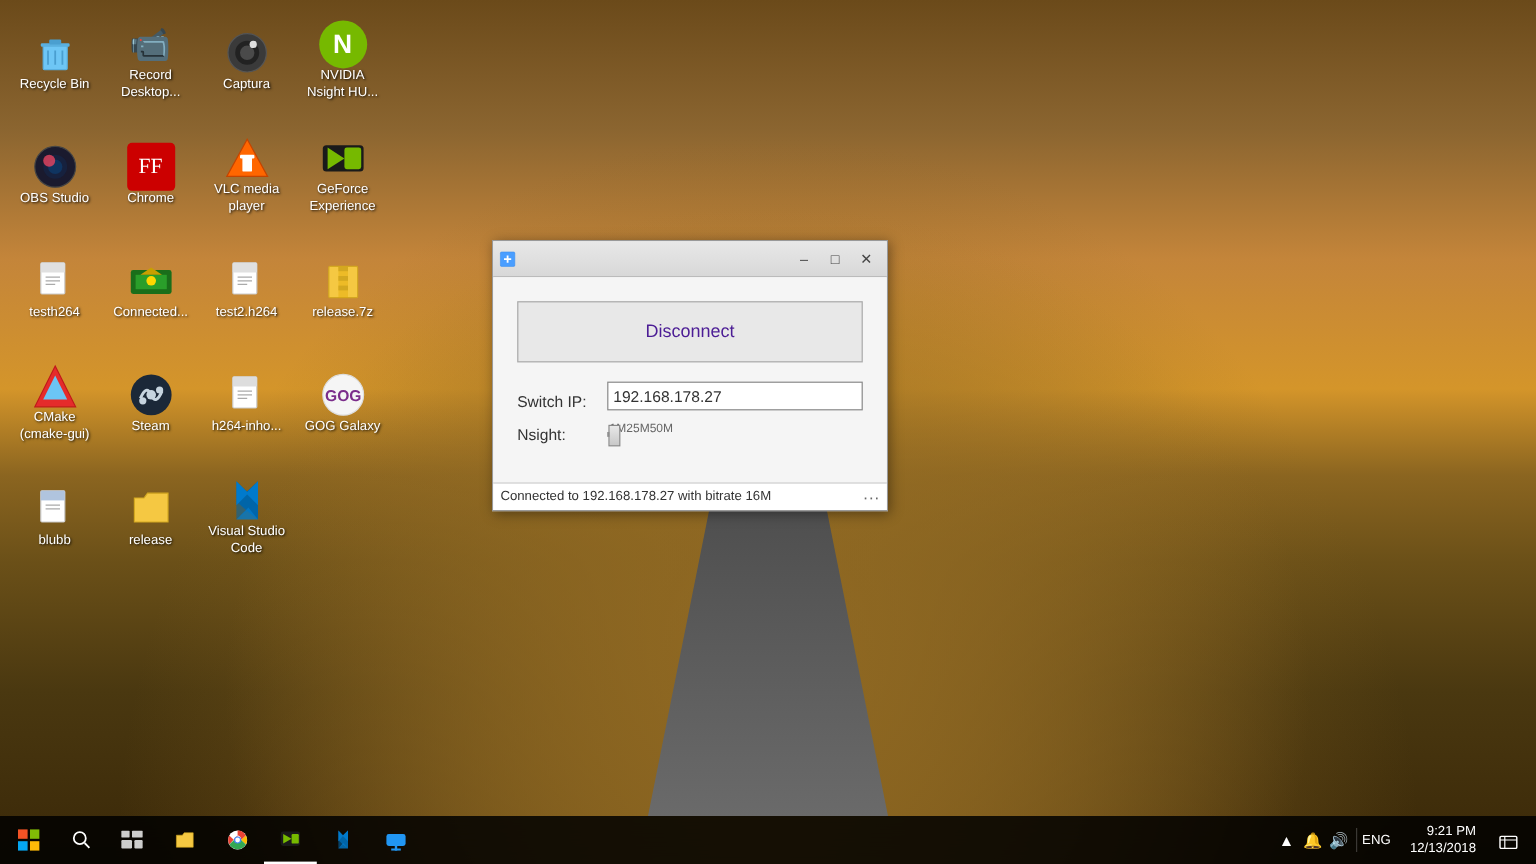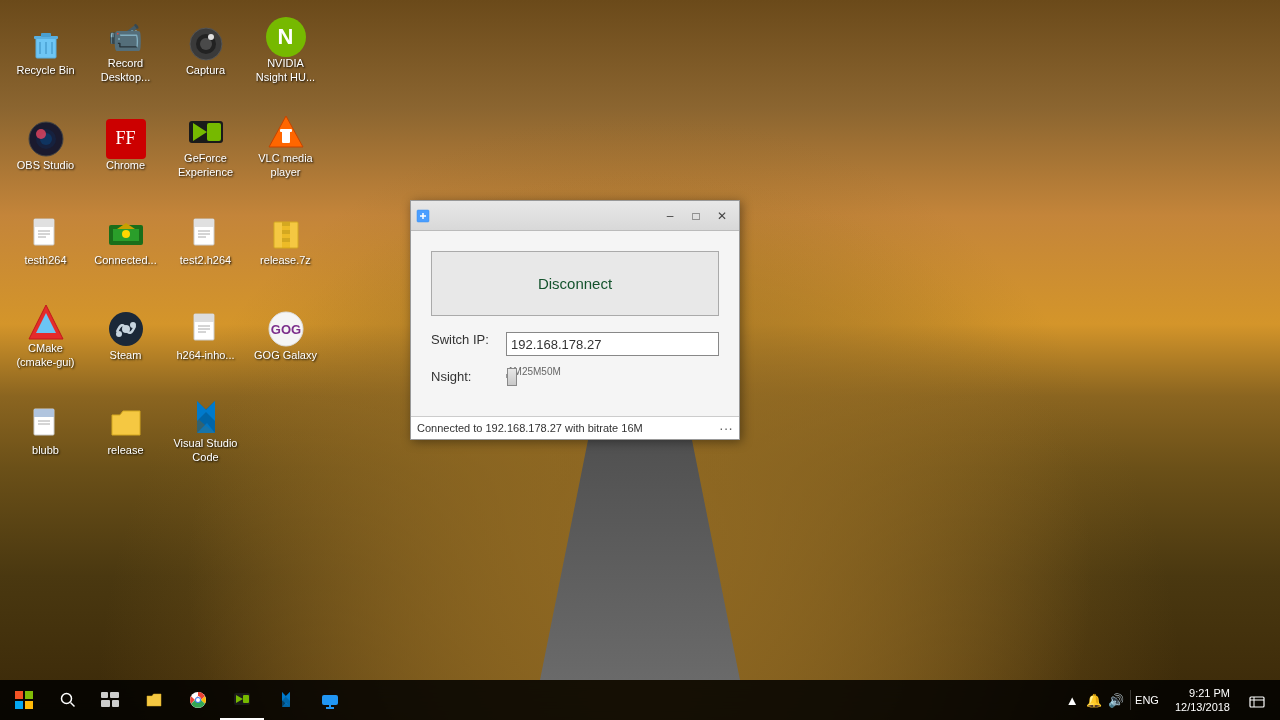--- a/index.html
+++ b/index.html
@@ -228,32 +228,32 @@
       border: none;
     }
 
     #dialog-body {
       padding: 20px;
       background: #f5f5f5;
     }
 
     #disconnect-btn {
       width: 100%;
-      height: 65px;
+      height: 51px;
       background: #e8e8e8;
       border: 1px solid #aaa;
       font-size: 15px;
       cursor: pointer;
-      color: #14532d;
+      color: #4c1d95;
       margin-bottom: 16px;
     }
 
     .field-row {
       display: flex;
-      align-items: flex-start;
+      align-items: flex-end;
       margin-bottom: 10px;
     }
 
     .field-label {
       width: 75px;
       font-size: 13px;
       color: #333;
     }
 
     .field-input {
@@ -444,37 +444,37 @@
     <div class="desktop-icon">
       <div class="icon-shape" style="background:#cc0000; border-radius:4px;">
         <span style="color:white; font-size:18px; font-weight:normal; font-family:serif;">FF</span>
       </div>
       <span class="icon-label">Chrome</span>
     </div>
 
     <div class="desktop-icon">
       <div class="icon-shape" style="background:transparent;">
         <svg width="38" height="38" viewBox="0 0 38 38">
+          <polygon points="19,3 36,34 2,34" fill="#f60" stroke="#c44400" stroke-width="1"></polygon>
+          <rect x="15" y="18" width="8" height="12" rx="1" fill="white"></rect>
+          <rect x="13" y="16" width="12" height="3" rx="1" fill="white"></rect>
+        </svg>
+      </div>
+      <span class="icon-label">VLC media player</span>
+    </div>
+
+    <div class="desktop-icon">
+      <div class="icon-shape" style="background:transparent;">
+        <svg width="38" height="38" viewBox="0 0 38 38">
           <rect x="2" y="8" width="34" height="22" rx="3" fill="#1a1a1a"></rect>
           <polygon points="6,10 20,19 6,28" fill="#76b900"></polygon>
           <rect x="20" y="10" width="14" height="18" rx="2" fill="#76b900"></rect>
         </svg>
       </div>
       <span class="icon-label">GeForce Experience</span>
-    </div>
-
-    <div class="desktop-icon">
-      <div class="icon-shape" style="background:transparent;">
-        <svg width="38" height="38" viewBox="0 0 38 38">
-          <polygon points="19,3 36,34 2,34" fill="#f60" stroke="#c44400" stroke-width="1"></polygon>
-          <rect x="15" y="18" width="8" height="12" rx="1" fill="white"></rect>
-          <rect x="13" y="16" width="12" height="3" rx="1" fill="white"></rect>
-        </svg>
-      </div>
-      <span class="icon-label">VLC media player</span>
     </div>
 
     <div class="desktop-icon">
       <div class="icon-shape" style="background:transparent;">
         <svg width="36" height="36" viewBox="0 0 36 36">
           <rect x="6" y="3" width="20" height="26" rx="1" fill="white" stroke="#ccc" stroke-width="1"></rect>
           <rect x="6" y="3" width="20" height="8" rx="1" fill="#e0e0e0"></rect>
           <line x1="10" y1="15" x2="22" y2="15" stroke="#aaa" stroke-width="1"></line>
           <line x1="10" y1="18" x2="22" y2="18" stroke="#aaa" stroke-width="1"></line>
           <line x1="10" y1="21" x2="18" y2="21" stroke="#aaa" stroke-width="1"></line>

